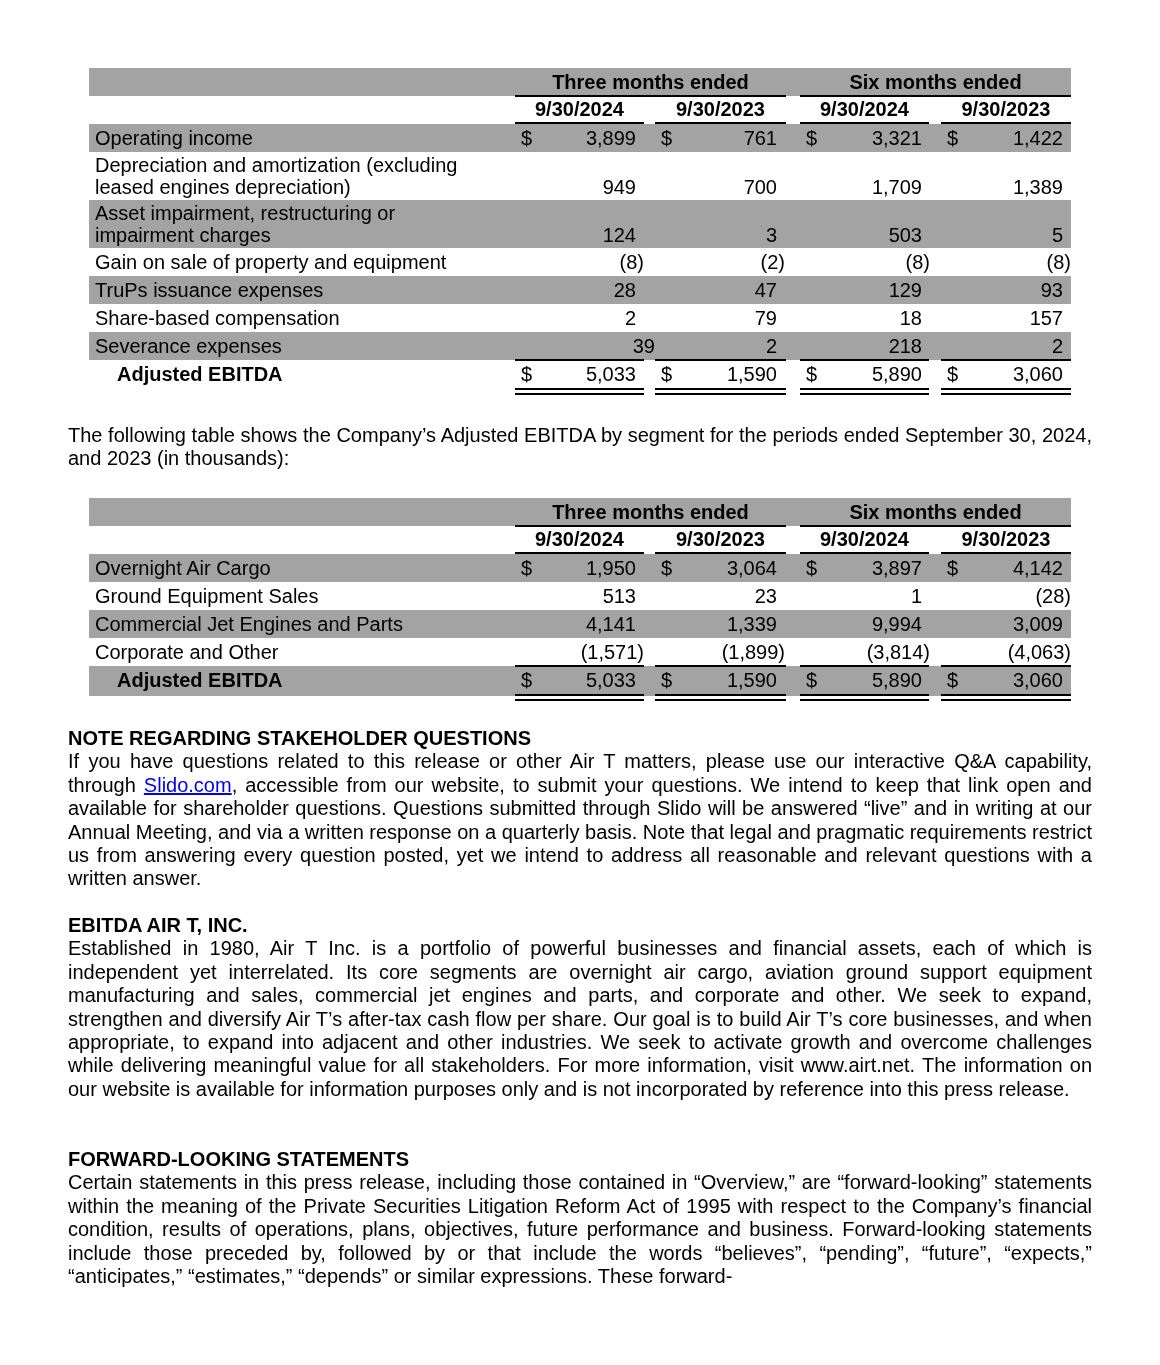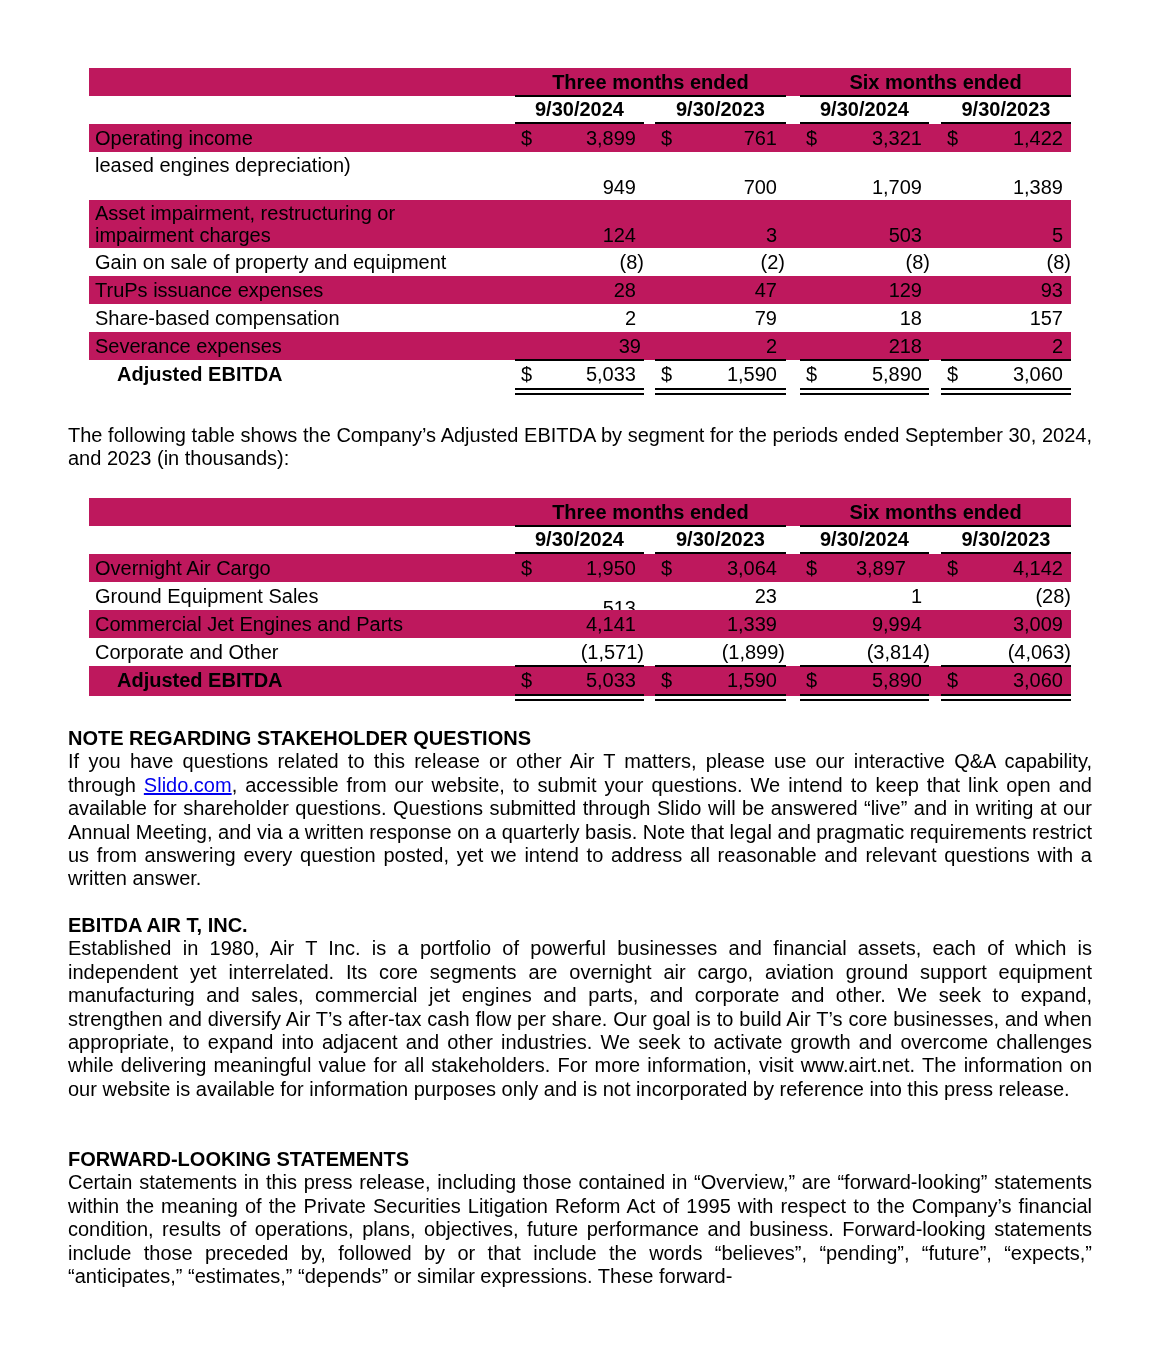--- a/index.html
+++ b/index.html
@@ -1,20 +1,20 @@
 <!DOCTYPE html>
 <html><head>
 <meta charset="utf-8">
 <style>
   html, body { margin:0; padding:0; background:#ffffff; }
   body { width:1160px; height:1365px; position:relative; font-family:"Liberation Sans", sans-serif; color:#000; font-size:20px; overflow:hidden; }
   .tbl { position:absolute; left:89px; width:982px; }
   .row { position:relative; width:982px; height:28px; }
   .row.tall { height:48px; }
-  .row.shade { background:#be185d; }
+  .row.shade { background:#a3a3a3; }
   .lbl { position:absolute; left:6px; top:3px; line-height:22px; }
   .row.tall .lbl { top:2px; }
   .lbl.bold { font-weight:bold; left:28px; }
   .cell { position:absolute; top:3px; line-height:22px; }
   .row.tall .cell { top:24px; }
   .dollar { position:absolute; top:3px; line-height:22px; }
   .hdr { position:absolute; font-weight:bold; text-align:center; line-height:22px; }
   .uline { position:absolute; height:0; border-top:2px solid #000; }
   .dline { position:absolute; height:3px; border-top:2px solid #000; border-bottom:2px solid #000; }
   .para { position:absolute; left:68px; width:1024px; line-height:23.4px; text-align:justify; }
@@ -47,20 +47,21 @@
       <div class="dollar" style="left: 432px;">$</div>
       <div class="cell" style="right: 294px;">761</div>
       <div class="dollar" style="left: 572px;">$</div>
       <div class="cell" style="right: 149px;">3,321</div>
       <div class="dollar" style="left: 717px;">$</div>
       <div class="cell" style="right: 8px;">1,422</div>
       <div class="dollar" style="left: 858px;">$</div>
     </div>
     <div class="row tall">
       <div class="lbl">
+        <div>Depreciation and amortization (excluding</div>
         <div>leased engines depreciation)</div>
       </div>
       <div class="cell" style="right: 435px;">949</div>
       <div class="cell" style="right: 294px;">700</div>
       <div class="cell" style="right: 149px;">1,709</div>
       <div class="cell" style="right: 8px; text-align: center;">1,389</div>
     </div>
     <div class="row shade tall">
       <div class="lbl">
         <div>Asset impairment, restructuring or</div>
@@ -87,21 +88,21 @@
     </div>
     <div class="row">
       <div class="lbl">Share-based compensation</div>
       <div class="cell" style="right: 435px;">2</div>
       <div class="cell" style="right: 294px;">79</div>
       <div class="cell" style="right: 149px;">18</div>
       <div class="cell" style="right: 8px;">157</div>
     </div>
     <div class="row shade">
       <div class="lbl">Severance expenses</div>
-      <div class="cell" style="right: 430px;">39</div>
+      <div class="cell" style="right: 416px;">39</div>
       <div class="cell" style="right: 294px;">2</div>
       <div class="cell" style="right: 149px;">218</div>
       <div class="cell" style="right: 8px;">2</div>
     </div>
     <div class="row" style="height: 30px;">
       <div class="lbl bold">Adjusted EBITDA</div>
       <div class="cell" style="right: 435px;">5,033</div>
       <div class="dollar" style="left: 432px;">$</div>
       <div class="uline" style="left: 426px; width: 129px; top: -1px;"></div>
       <div class="dline" style="left: 426px; width: 129px; top: 28px;"></div>
@@ -138,28 +139,28 @@
       <div class="uline" style="left: 711px; width: 129px; top: 26px;"></div>
       <div class="hdr" style="left: 852px; width: 130px; top: 2px;">9/30/2023</div>
       <div class="uline" style="left: 852px; width: 130px; top: 26px;"></div>
     </div>
     <div class="row shade">
       <div class="lbl">Overnight Air Cargo</div>
       <div class="cell" style="right: 435px;">1,950</div>
       <div class="dollar" style="left: 432px;">$</div>
       <div class="cell" style="right: 294px;">3,064</div>
       <div class="dollar" style="left: 572px;">$</div>
-      <div class="cell" style="right: 165px;">3,897</div>
+      <div class="cell" style="right: 149px;">3,897</div>
       <div class="dollar" style="left: 717px;">$</div>
       <div class="cell" style="right: 8px;">4,142</div>
       <div class="dollar" style="left: 858px;">$</div>
     </div>
     <div class="row">
       <div class="lbl">Ground Equipment Sales</div>
-      <div class="cell" style="right: 435px; margin-top: 12px;">513</div>
+      <div class="cell" style="right: 435px;">513</div>
       <div class="cell" style="right: 294px;">23</div>
       <div class="cell" style="right: 149px;">1</div>
       <div class="cell" style="right: 0px;">(28)</div>
     </div>
     <div class="row shade">
       <div class="lbl">Commercial Jet Engines and Parts</div>
       <div class="cell" style="right: 435px;">4,141</div>
       <div class="cell" style="right: 294px;">1,339</div>
       <div class="cell" style="right: 149px;">9,994</div>
       <div class="cell" style="right: 8px;">3,009</div>

